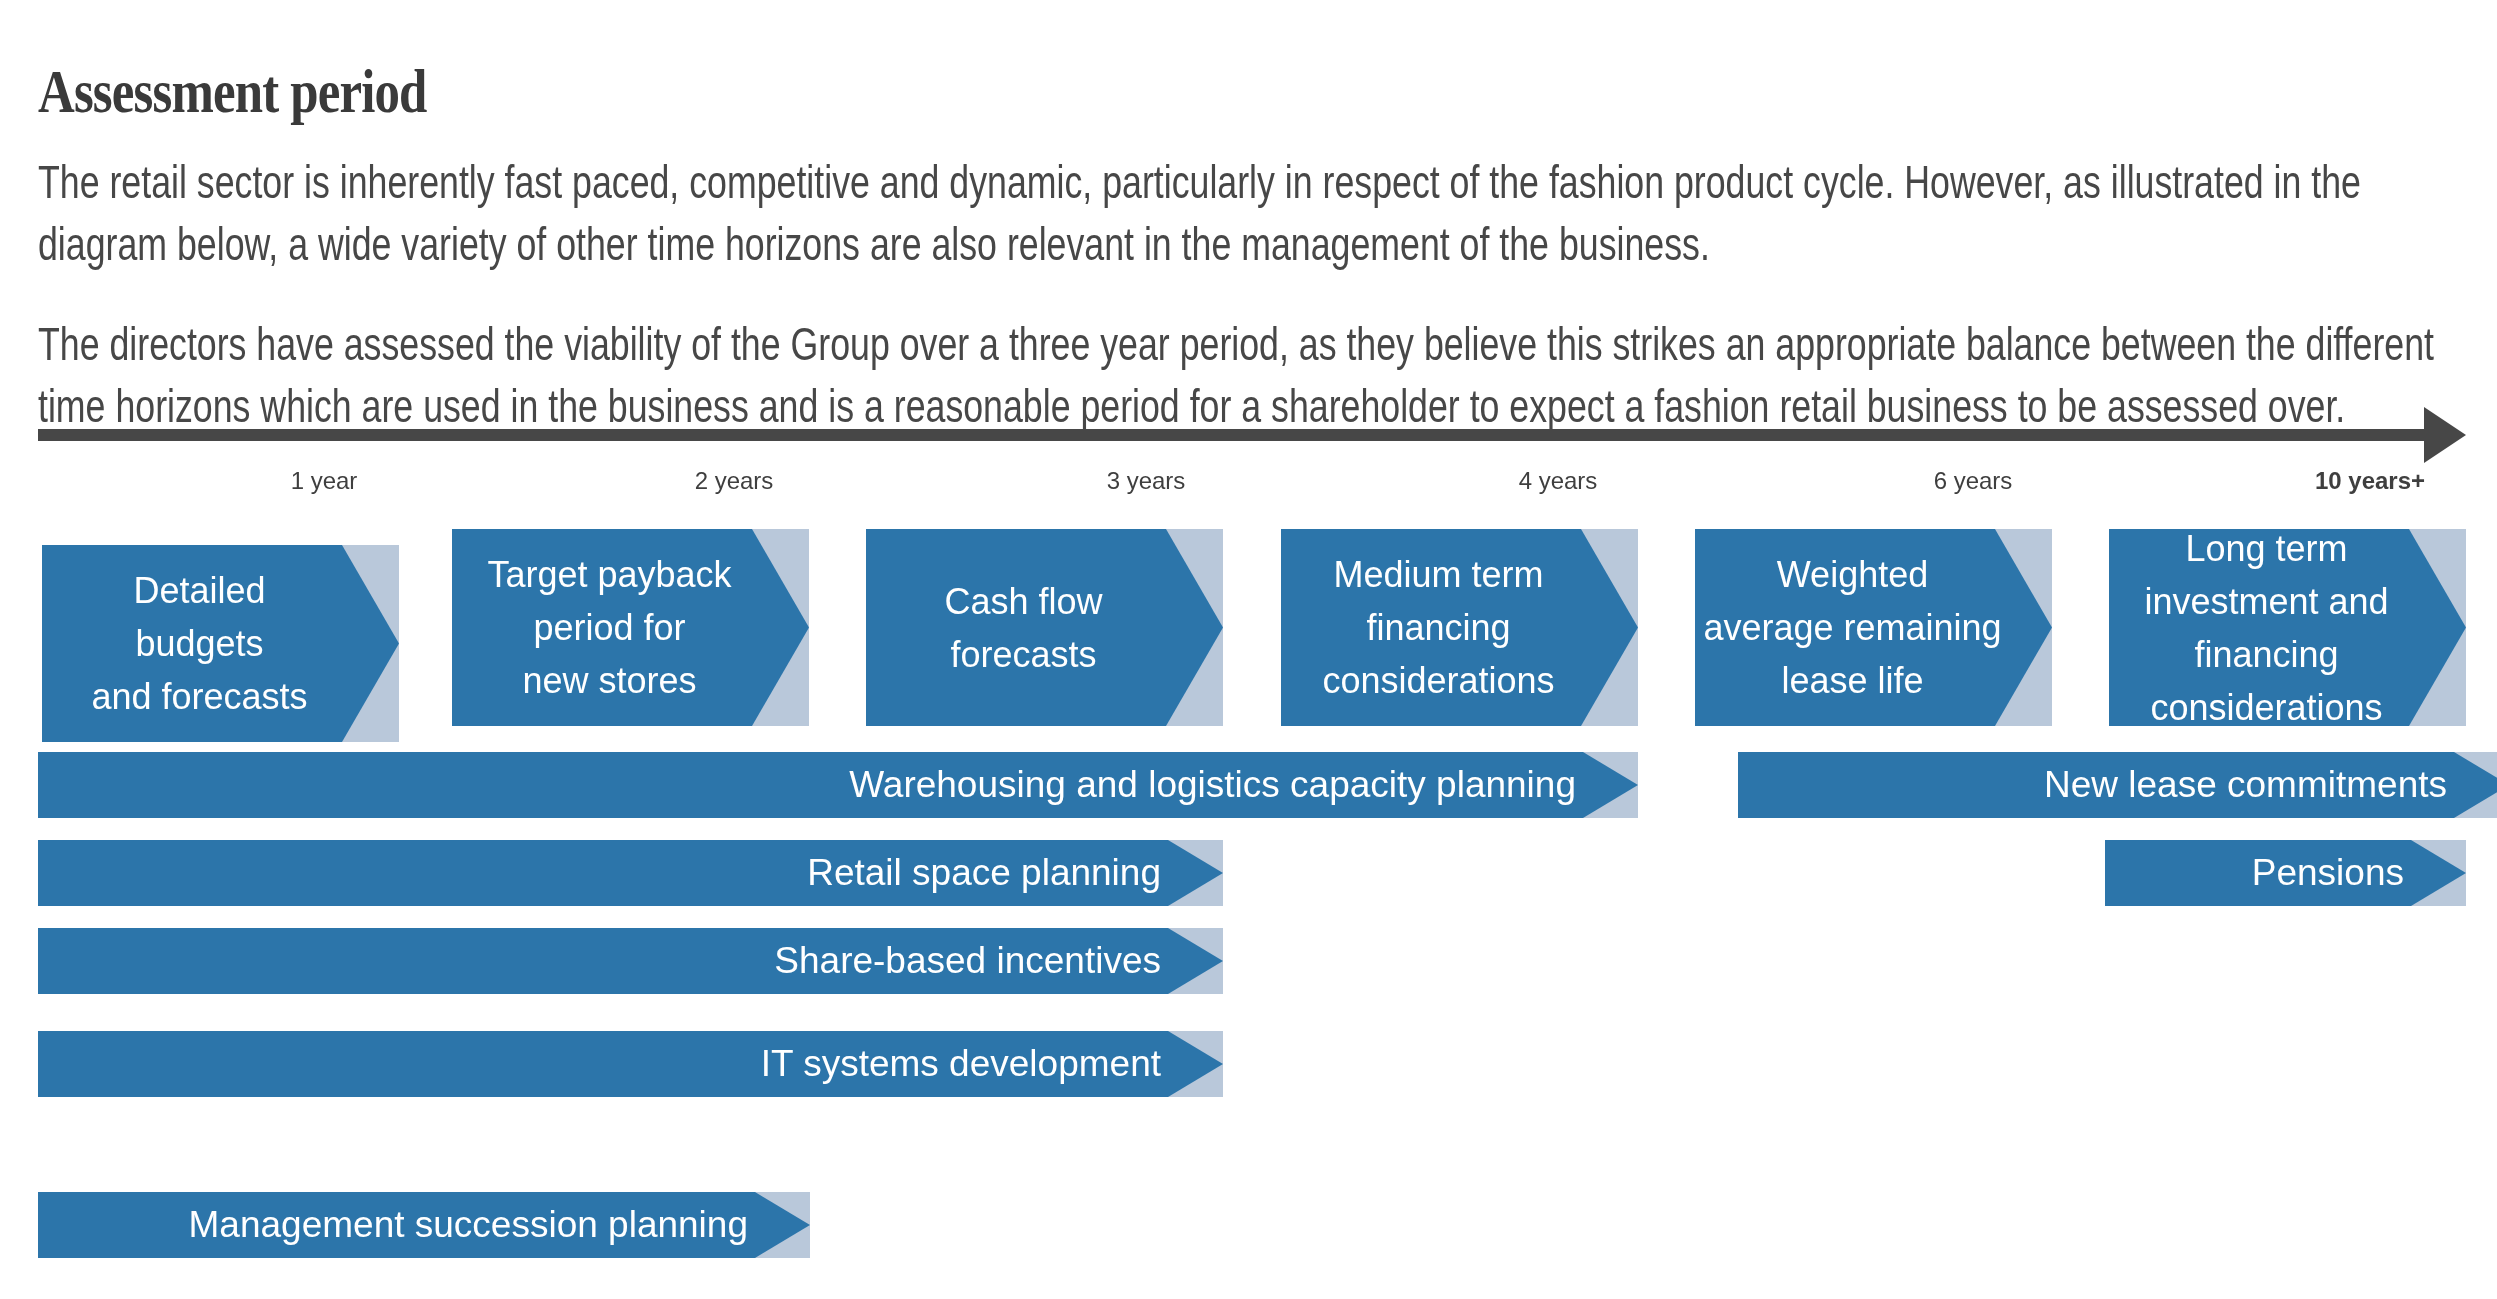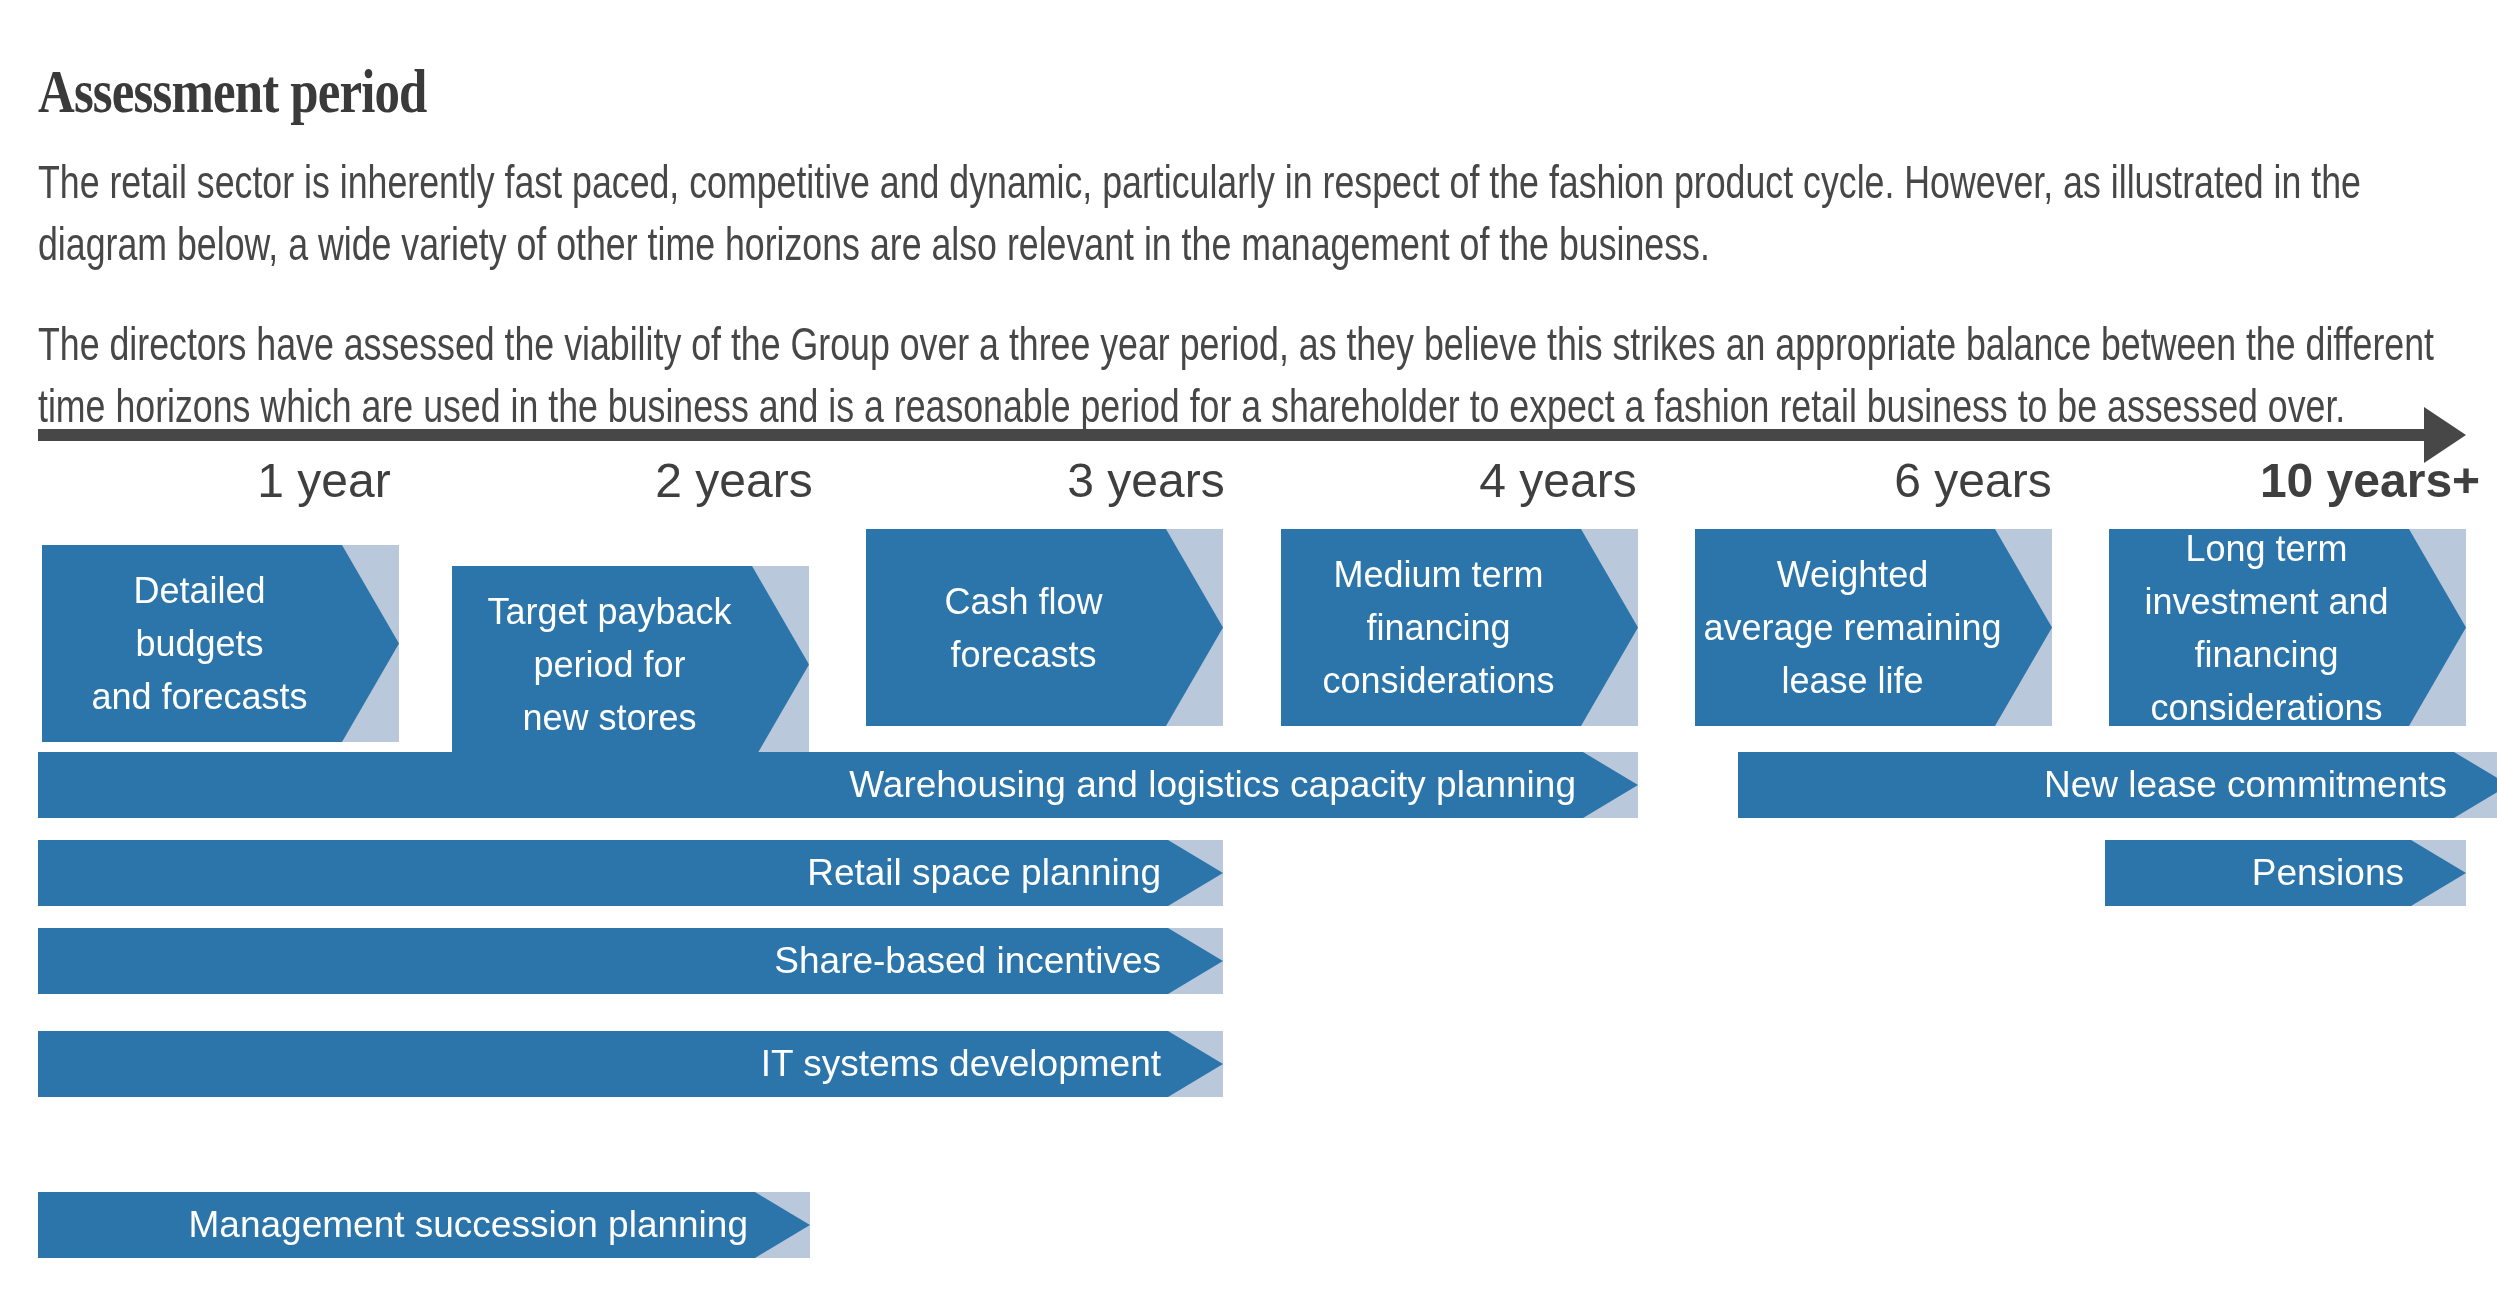--- a/index.html
+++ b/index.html
@@ -33,21 +33,21 @@
     background:#474747;
   }
   .axis-head{
     position:absolute;left:2424px;top:407px;width:0;height:0;
     border-top:28px solid transparent;
     border-bottom:28px solid transparent;
     border-left:42px solid #474747;
   }
   .year-label{
     position:absolute;top:459px;width:240px;
-    font-size:48px;line-height:44px;color:#3f3f3f;
+    font-size:24px;line-height:44px;color:#3f3f3f;
     text-align:center;white-space:nowrap;
   }
   .yl-0{left:204px;} .yl-1{left:614px;} .yl-2{left:1026px;}
   .yl-3{left:1438px;} .yl-4{left:1853px;} .yl-5{left:2250px;font-weight:bold;}
   
   .arrow{
     position:absolute;
     background:#b9c8da; 
   }
   .arrow .fill{
@@ -57,21 +57,21 @@
   
   .tbox{top:529px;width:357px;height:197px;}
   .tbox .fill{
     clip-path:polygon(0 0, calc(100% - 57px) 0, 100% 50%, calc(100% - 57px) 100%, 0 100%);
   }
   .tbox .txt{
     position:absolute;inset:0;padding-right:42px;
     display:flex;flex-direction:column;justify-content:center;align-items:center;
     color:#ffffff;font-size:36px;line-height:53px;text-align:center;
   }
-  .bx-0{left:42px;margin-top:16px;} .bx-1{left:452px;margin-top:37px;} .bx-2{left:866px;}
+  .bx-0{left:42px;margin-top:16px;} .bx-1{left:452px;} .bx-2{left:866px;}
   .bx-3{left:1281px;} .bx-4{left:1695px;} .bx-5{left:2109px;}
   
   .bar{height:66px;}
   .bar .fill{
     clip-path:polygon(0 0, calc(100% - 55px) 0, 100% 50%, calc(100% - 55px) 100%, 0 100%);
   }
   .bar .txt{
     position:absolute;inset:0;padding-right:62px;
     color:#ffffff;font-size:37px;line-height:66px;
     text-align:right;white-space:nowrap;

